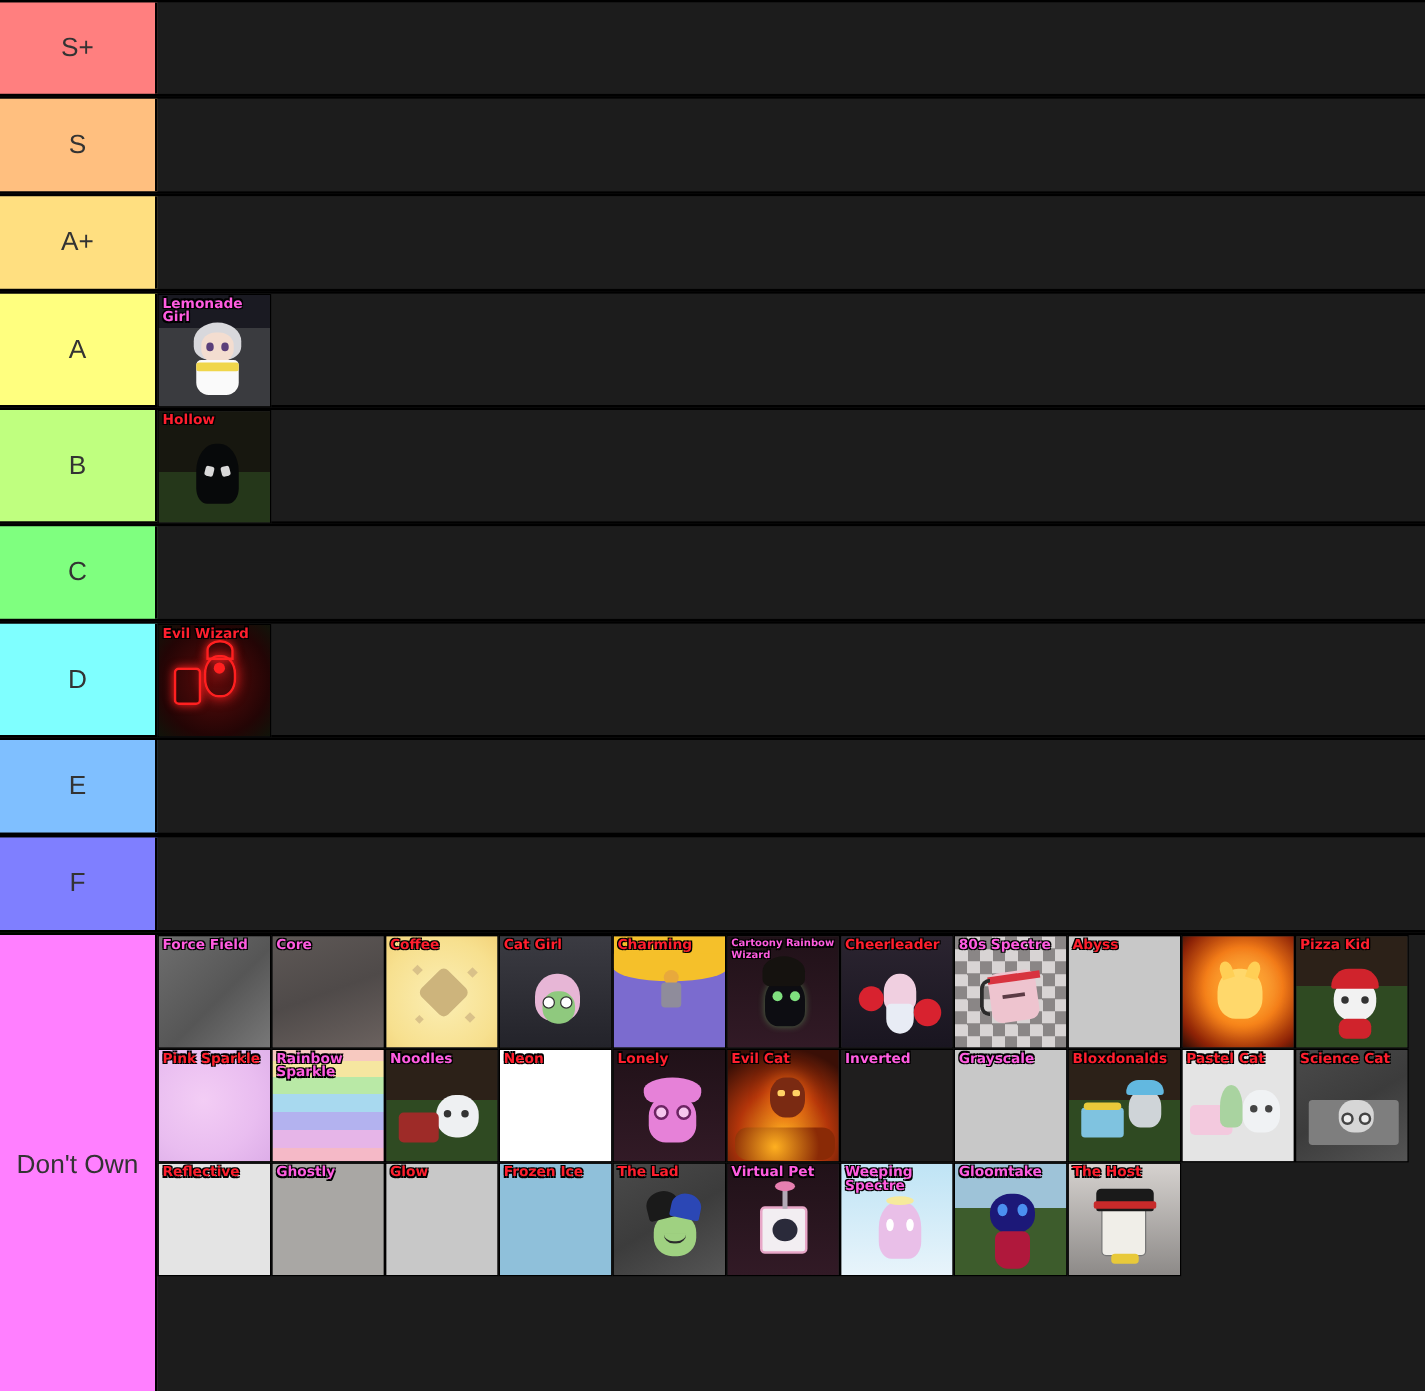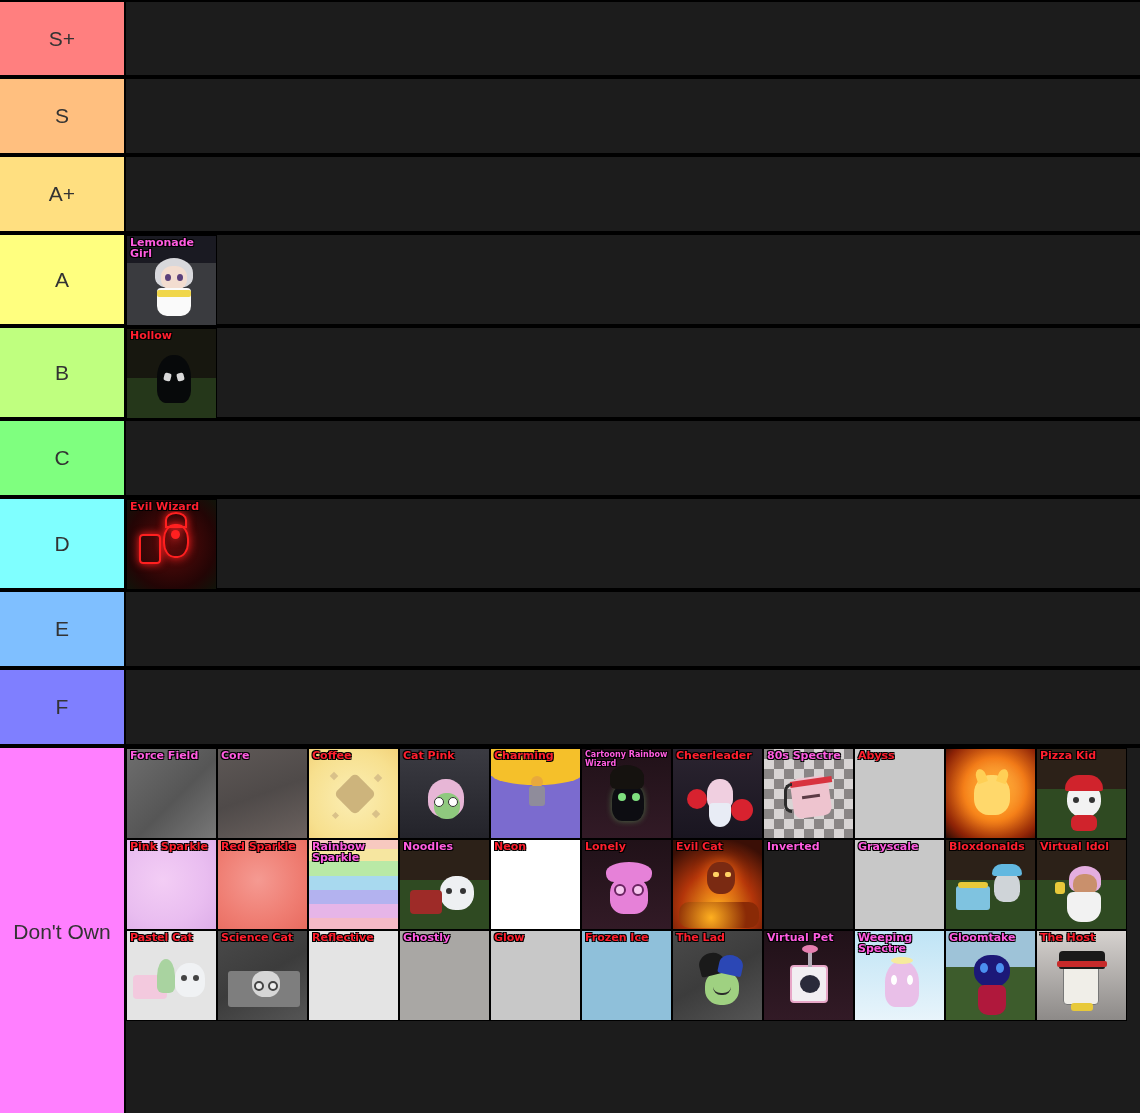--- a/index.html
+++ b/index.html
@@ -190,21 +190,21 @@
             </div>
             <div class="cap red">Coffee</div>
           </div>
           <div class="thumb">
             <div class="art a-kitchen">
               <div style="position: absolute; left: 28px; top: 30px; width: 36px; height: 38px; background: rgb(231, 182, 214); border-radius: 48% 48% 40% 40%;"></div>
               <div style="position: absolute; left: 34px; top: 44px; width: 26px; height: 26px; background: rgb(143, 201, 126); border-radius: 46%;"></div>
               <div style="position: absolute; left: 34px; top: 48px; width: 10px; height: 10px; background: rgb(255, 255, 255); border-radius: 50%; border: 1px solid rgb(51, 51, 51);"></div>
               <div style="position: absolute; left: 48px; top: 48px; width: 10px; height: 10px; background: rgb(255, 255, 255); border-radius: 50%; border: 1px solid rgb(51, 51, 51);"></div>
             </div>
-            <div class="cap red">Cat Pink</div>
+            <div class="cap red">Cat Girl</div>
           </div>
           <div class="thumb">
             <div class="art a-purple">
               <div style="position: absolute; left: 0px; top: 14px; width: 91px; height: 22px; background: rgb(245, 192, 42); border-radius: 0px 0px 60% 60%;"></div>
               <div style="position: absolute; left: 40px; top: 27px; width: 12px; height: 12px; background: rgb(232, 169, 60); border-radius: 50%;"></div>
               <div style="position: absolute; left: 38px; top: 37px; width: 16px; height: 20px; background: rgb(143, 140, 155); border-radius: 3px;"></div>
             </div>
             <div class="cap red">Charming</div>
           </div>
           <div class="thumb">
@@ -254,24 +254,20 @@
               <div style="position: absolute; left: 52px; top: 48px; width: 6px; height: 6px; background: rgb(51, 51, 51); border-radius: 50%;"></div>
               <div style="position: absolute; left: 34px; top: 66px; width: 26px; height: 16px; background: rgb(208, 35, 44); border-radius: 6px;"></div>
             </div>
             <div class="cap red">Pizza Kid</div>
           </div>
           <div class="thumb">
             <div class="art a-pinks"></div>
             <div class="cap red">Pink Sparkle</div>
           </div>
           <div class="thumb">
-            <div class="art a-reds"></div>
-            <div class="cap red">Red Sparkle</div>
-          </div>
-          <div class="thumb">
             <div class="art a-rainbow"></div>
             <div class="cap pink">Rainbow Sparkle</div>
           </div>
           <div class="thumb">
             <div class="art a-grass">
               <div style="position: absolute; left: 40px; top: 36px; width: 34px; height: 34px; background: rgb(238, 240, 242); border-radius: 46%;"></div>
               <div style="position: absolute; left: 10px; top: 50px; width: 32px; height: 24px; background: rgb(158, 43, 40); border-radius: 4px;"></div>
               <div style="position: absolute; left: 46px; top: 48px; width: 6px; height: 6px; background: rgb(51, 51, 51); border-radius: 50%;"></div>
               <div style="position: absolute; left: 60px; top: 48px; width: 6px; height: 6px; background: rgb(51, 51, 51); border-radius: 50%;"></div>
             </div>
@@ -308,29 +304,20 @@
             <div class="cap pink">Grayscale</div>
           </div>
           <div class="thumb">
             <div class="art a-grass">
               <div style="position: absolute; left: 48px; top: 32px; width: 26px; height: 30px; background: rgb(207, 212, 216); border-radius: 44% 44% 36% 36%;"></div>
               <div style="position: absolute; left: 46px; top: 24px; width: 30px; height: 12px; background: rgb(98, 184, 224); border-radius: 12px 12px 3px 3px;"></div>
               <div style="position: absolute; left: 10px; top: 46px; width: 34px; height: 24px; background: rgb(127, 195, 224); border-radius: 3px;"></div>
               <div style="position: absolute; left: 12px; top: 42px; width: 30px; height: 6px; background: rgb(232, 201, 58); border-radius: 3px;"></div>
             </div>
             <div class="cap red">Bloxdonalds</div>
-          </div>
-          <div class="thumb">
-            <div class="art a-grass">
-              <div style="position: absolute; left: 32px; top: 26px; width: 32px; height: 26px; background: rgb(228, 174, 224); border-radius: 50% 50% 30% 30%;"></div>
-              <div style="position: absolute; left: 36px; top: 34px; width: 24px; height: 22px; background: rgb(201, 144, 108); border-radius: 44%;"></div>
-              <div style="position: absolute; left: 30px; top: 52px; width: 34px; height: 30px; background: rgb(242, 242, 242); border-radius: 6px 6px 14px 14px;"></div>
-              <div style="position: absolute; left: 18px; top: 42px; width: 10px; height: 12px; background: rgb(232, 201, 58); border-radius: 3px;"></div>
-            </div>
-            <div class="cap red">Virtual Idol</div>
           </div>
           <div class="thumb">
             <div class="art a-lgrey2">
               <div style="position: absolute; left: 48px; top: 32px; width: 30px; height: 34px; background: rgb(240, 242, 244); border-radius: 46% 46% 40% 40%;"></div>
               <div style="position: absolute; left: 54px; top: 44px; width: 6px; height: 6px; background: rgb(68, 68, 68); border-radius: 50%;"></div>
               <div style="position: absolute; left: 66px; top: 44px; width: 6px; height: 6px; background: rgb(68, 68, 68); border-radius: 50%;"></div>
               <div style="position: absolute; left: 6px; top: 44px; width: 34px; height: 24px; background: rgb(243, 201, 222); border-radius: 4px;"></div>
               <div style="position: absolute; left: 30px; top: 28px; width: 18px; height: 34px; background: rgb(169, 211, 160); border-radius: 50% 50% 6px 6px;"></div>
             </div>
             <div class="cap red">Pastel Cat</div>

